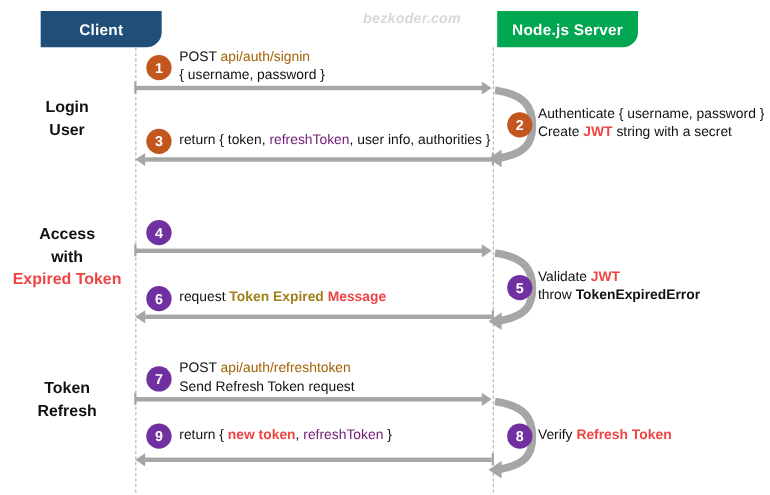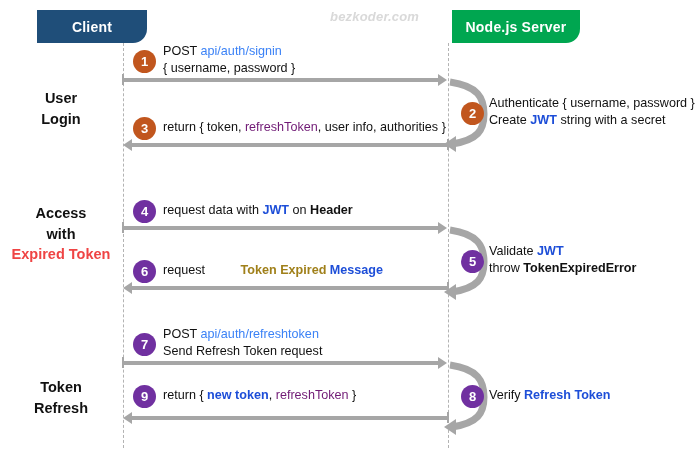--- a/index.html
+++ b/index.html
@@ -56,21 +56,21 @@
     position:absolute;
     width:112px;
     text-align:center;
     font-size:14.5px;
     font-weight:700;
     color:#111111;
     line-height:1.42;
   }
   #label-user-login{left:5px;top:88px;}
   #label-access-resource{left:5px;top:203px;}
-  #label-token-refresh{left:5px;top:343px;margin-top:34px;}
+  #label-token-refresh{left:5px;top:343px;}
   .label-purple{color:#ef4444;}
 
   
   .step-circle{
     position:absolute;
     width:23px;height:23px;border-radius:50%;
     display:flex;align-items:center;justify-content:center;
     color:#ffffff;font-size:13px;font-weight:600;
     line-height:1;
     z-index:5;
@@ -80,24 +80,24 @@
 
   
   .msg{
     position:absolute;
     font-size:12.6px;
     color:#111111;
     line-height:1.32;
     white-space:nowrap;
     z-index:4;
   }
-  .t-blue{color:#3b82f6;}
-  .t-green{color:#1d4ed8;font-weight:700;}
+  .t-blue{color:#a16207;}
+  .t-green{color:#ef4444;font-weight:700;}
   .t-purple{color:#701a75;font-weight:400;}
-  .t-gold{color:#A0801A;font-weight:700;margin-left:32px;}
+  .t-gold{color:#A0801A;font-weight:700;}
   .t-bold{font-weight:700;color:#111111;}
 
   
   .arrow-line{
     position:absolute;
     height:4px;
     background:#a6a6a6;
     z-index:2;
   }
   .arrow-head{
@@ -133,22 +133,22 @@
     <span>Client</span>
   </div>
   <div class="actor-box" id="actor-server">
     <span>Node.js Server</span>
   </div>
 
   <div class="lifeline" id="lifeline-client"></div>
   <div class="lifeline" id="lifeline-server"></div>
 
   <div class="section-label" id="label-user-login">
+    <div>Login</div>
     <div>User</div>
-    <div>Login</div>
   </div>
 
   <div class="section-label" id="label-access-resource">
     <div>Access</div>
     <div>with</div>
     <div class="label-purple">Expired Token</div>
   </div>
 
   <div class="section-label" id="label-token-refresh">
     <div>Token</div>
@@ -180,23 +180,20 @@
 
   <div class="step-circle c-orange" style="left:133px;top:117px;">3</div>
   <div class="msg" style="left:163px;top:119px;">
     <span>return { token, </span><span class="t-purple">refreshToken</span><span>, user info, authorities }</span>
   </div>
   <div class="arrow-head left" style="left:123px;top:139px;"></div>
   <div class="arrow-line" style="left:132px;top:143px;width:315px;"></div>
   <div class="tick" style="left:447px;top:139px;"></div>
 
   <div class="step-circle c-purple" style="left:133px;top:200px;">4</div>
-  <div class="msg" style="left:163px;top:202px;">
-    <span>request data with </span><span class="t-green">JWT</span><span> on </span><span class="t-bold">Header</span>
-  </div>
   <div class="tick" style="left:122px;top:222px;"></div>
   <div class="arrow-line" style="left:123px;top:226px;width:316px;"></div>
   <div class="arrow-head right" style="left:438px;top:222px;"></div>
 
   <svg class="selfloop" style="left:444px;top:224px;" width="50" height="76">
     <path d="M6,6 C34,10 40,22 40,38 C40,54 34,64 8,68" fill="none" stroke="#a6a6a6" stroke-width="7" stroke-linecap="butt"></path>
     <polygon points="12,60 12,76 0,68" fill="#a6a6a6"></polygon>
   </svg>
   <div class="step-circle c-purple" style="left:461px;top:250px;">5</div>
   <div class="msg" style="left:489px;top:243px;">

